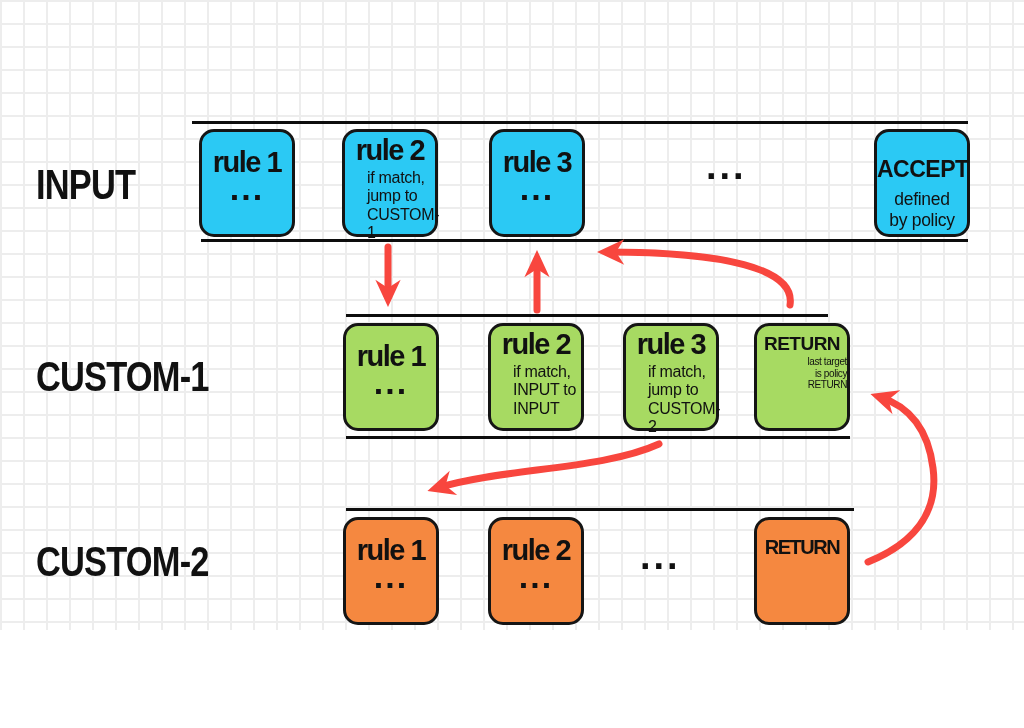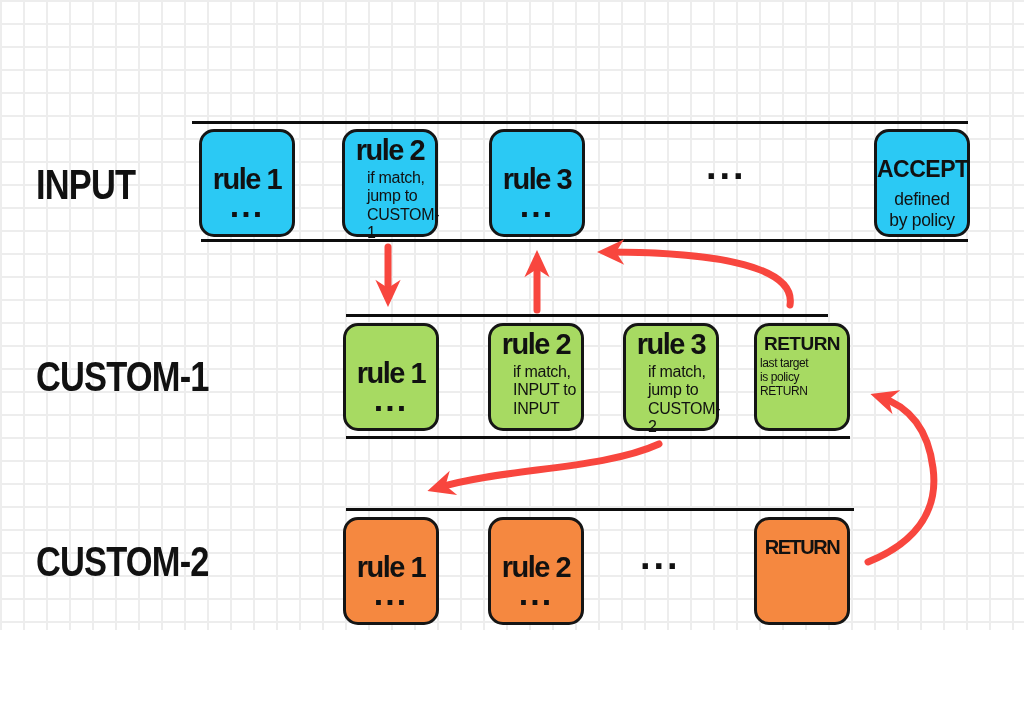--- a/index.html
+++ b/index.html
@@ -19,28 +19,28 @@
     white-space:nowrap;transform:scaleX(.82);transform-origin:left center;
   }
   .box{
     position:absolute;width:96px;height:108px;box-sizing:border-box;
     border:3px solid #151515;border-radius:15px;text-align:center;
   }
   .box.blue{background:var(--box-blue,#2bc9f4);}
   .box.green{background:var(--box-green,#a7da62);}
   .box.orange{background:var(--box-orange,#f58840);}
   .box-title{font-size:29px;font-weight:700;letter-spacing:-1.5px;line-height:1.1;margin-top:3px;}
-  .dots-box .box-title{margin-top:32px;}
+  .dots-box .box-title{margin-top:15px;}
   .box-dots{font-size:34px;font-weight:800;letter-spacing:2px;margin-top:-8px;line-height:1;}
   .box-sub{margin-top:2px;text-align:left;padding-left:22px;font-size:16px;
            line-height:1.15;letter-spacing:-0.3px;}
   .accept-box .box-title{font-size:23px;margin-top:25px;letter-spacing:-0.5px;}
   .accept-box .box-sub{text-align:center;padding-left:0;margin-top:7px;font-size:17.5px;line-height:1.2;}
   .return-box .box-title{font-size:19px;margin-top:8px;letter-spacing:-0.5px;}
-  .return-box .box-sub{font-size:12px;padding-left:3px;margin-top:1px;line-height:1.18;letter-spacing:-0.4px;}
+  .return-box .box-sub{font-size:10px;padding-left:3px;margin-top:1px;line-height:1.18;letter-spacing:-0.4px;text-align:right;}
   .c2-return .box-title{font-size:20px;margin-top:16px;}
   .gap-dots{position:absolute;font-size:38px;font-weight:800;letter-spacing:3px;line-height:1;}
   .arrows{position:absolute;left:0;top:0;width:1024px;height:728px;pointer-events:none;}
 </style>
 </head>
 <body>
 
 <div class="canvas">
 
   <div class="hline" style="left:192px;top:121px;width:776px;"></div>

